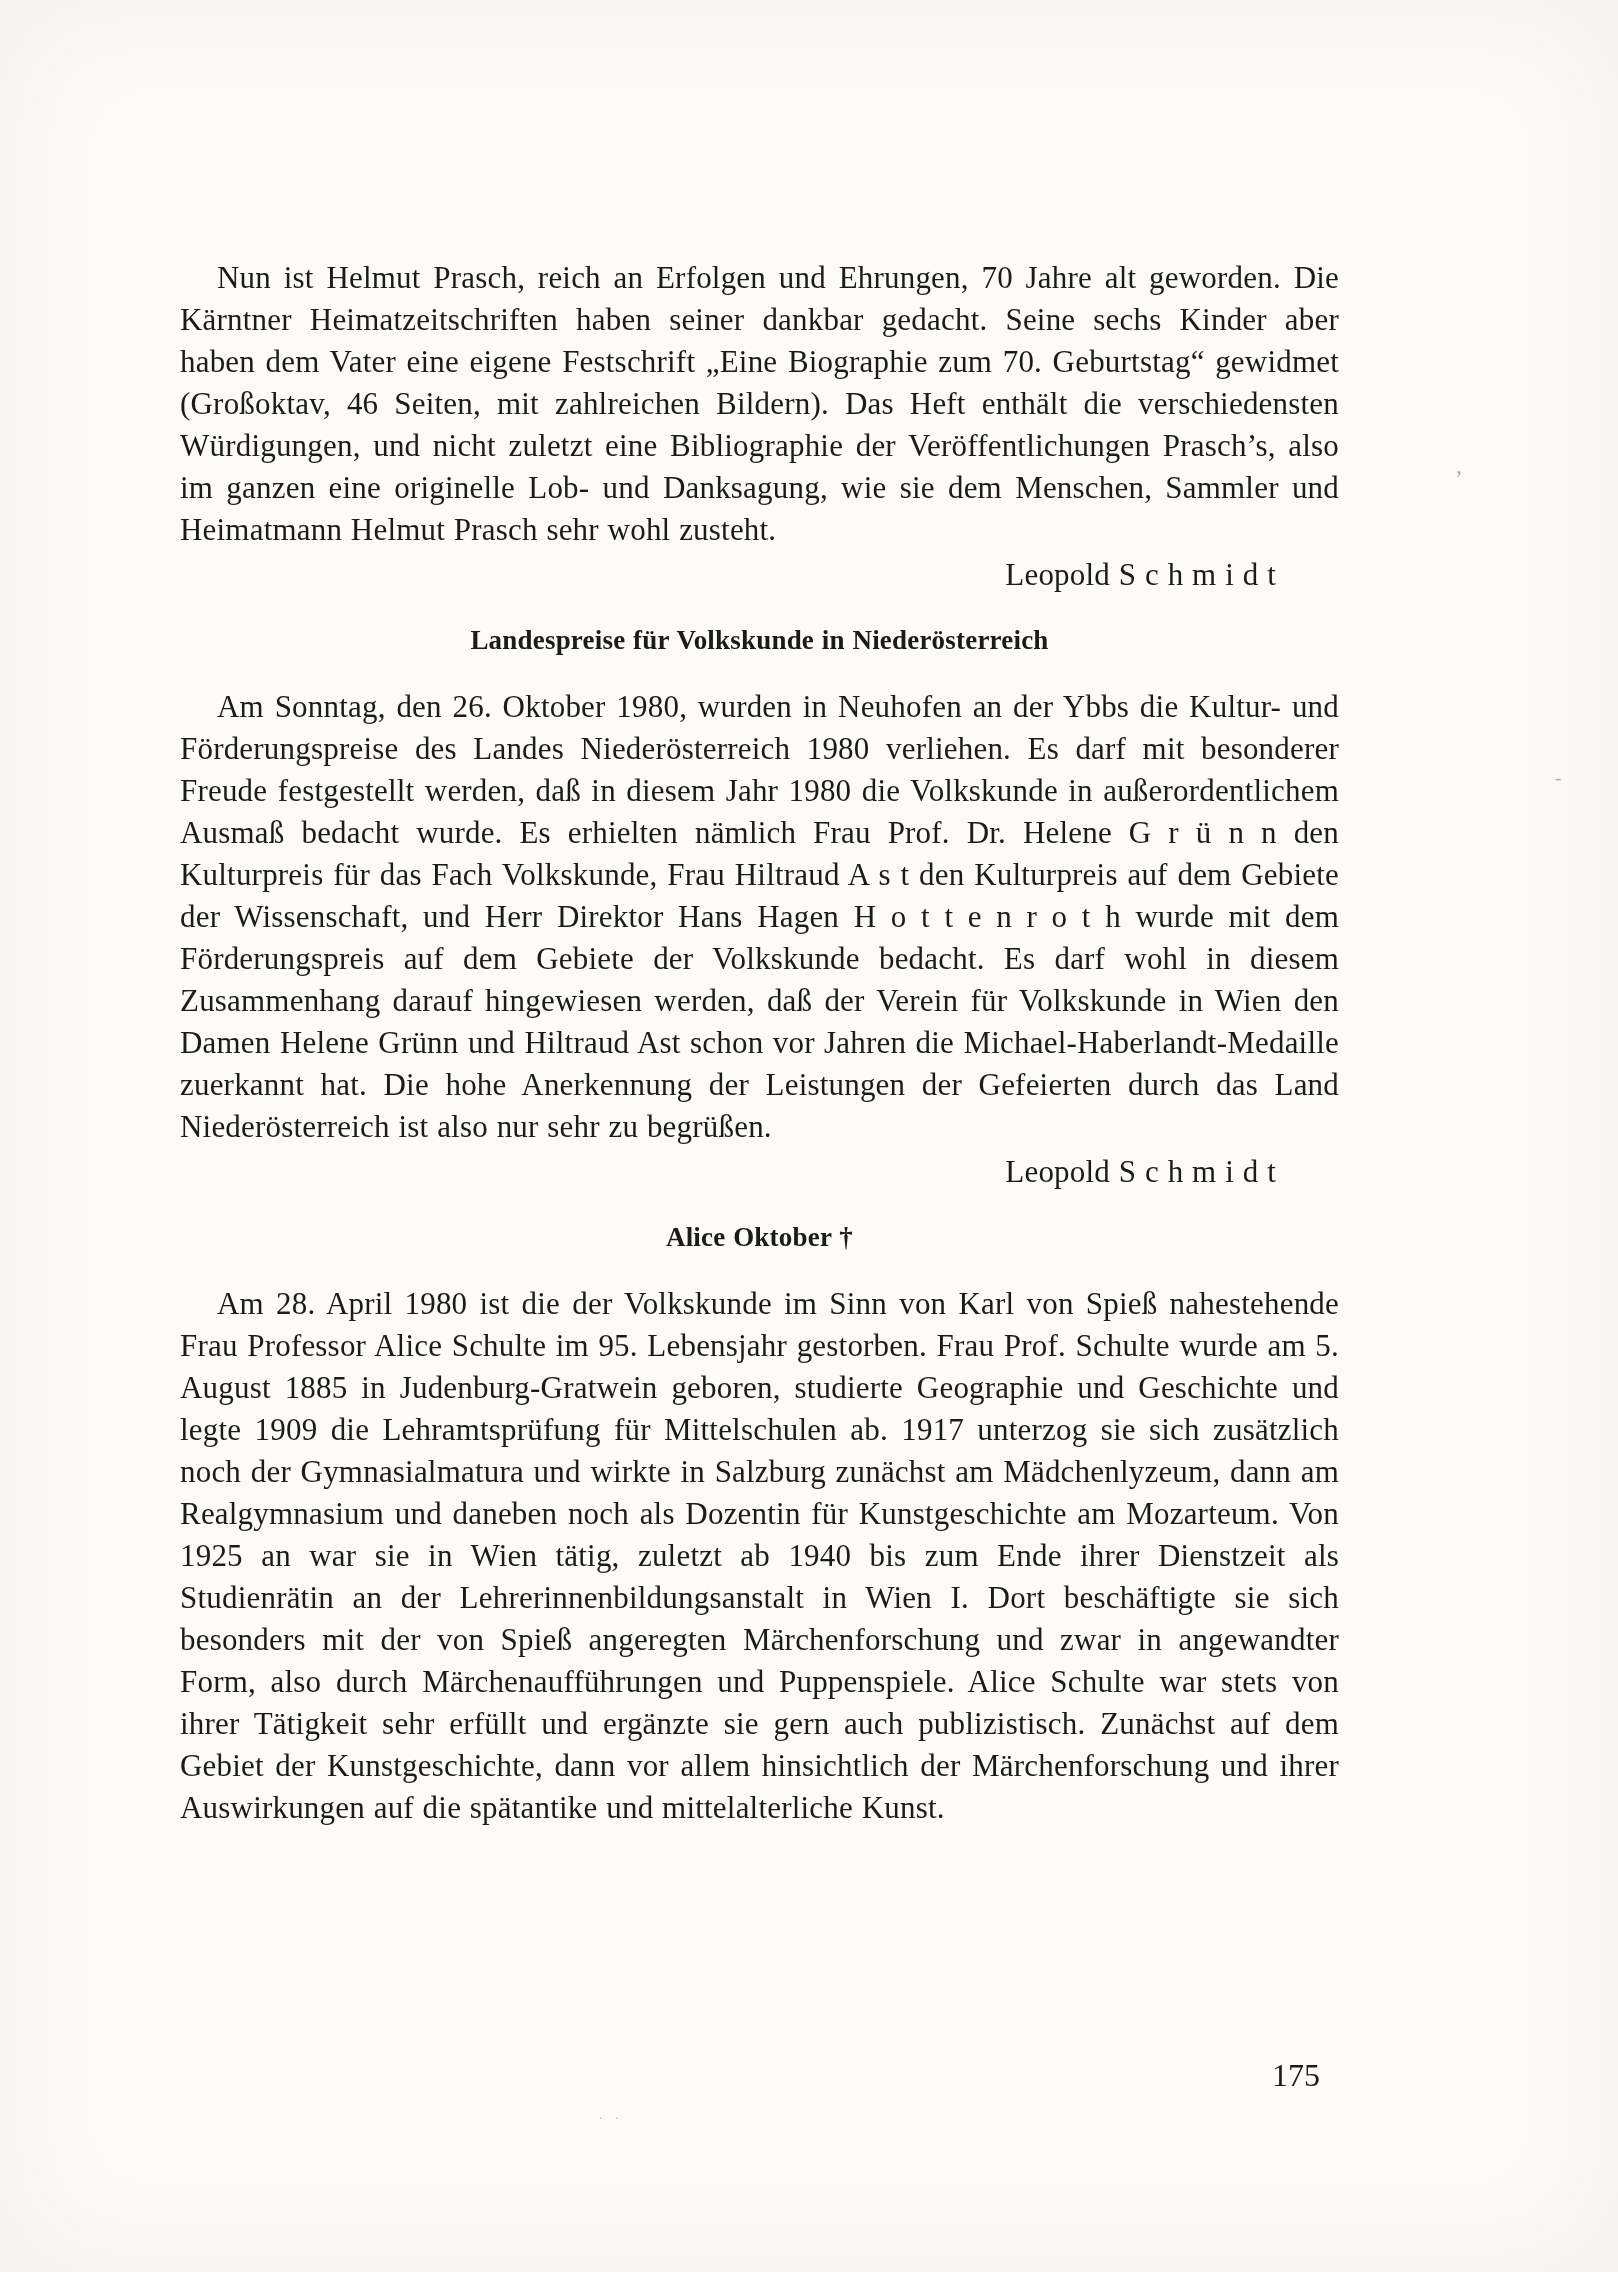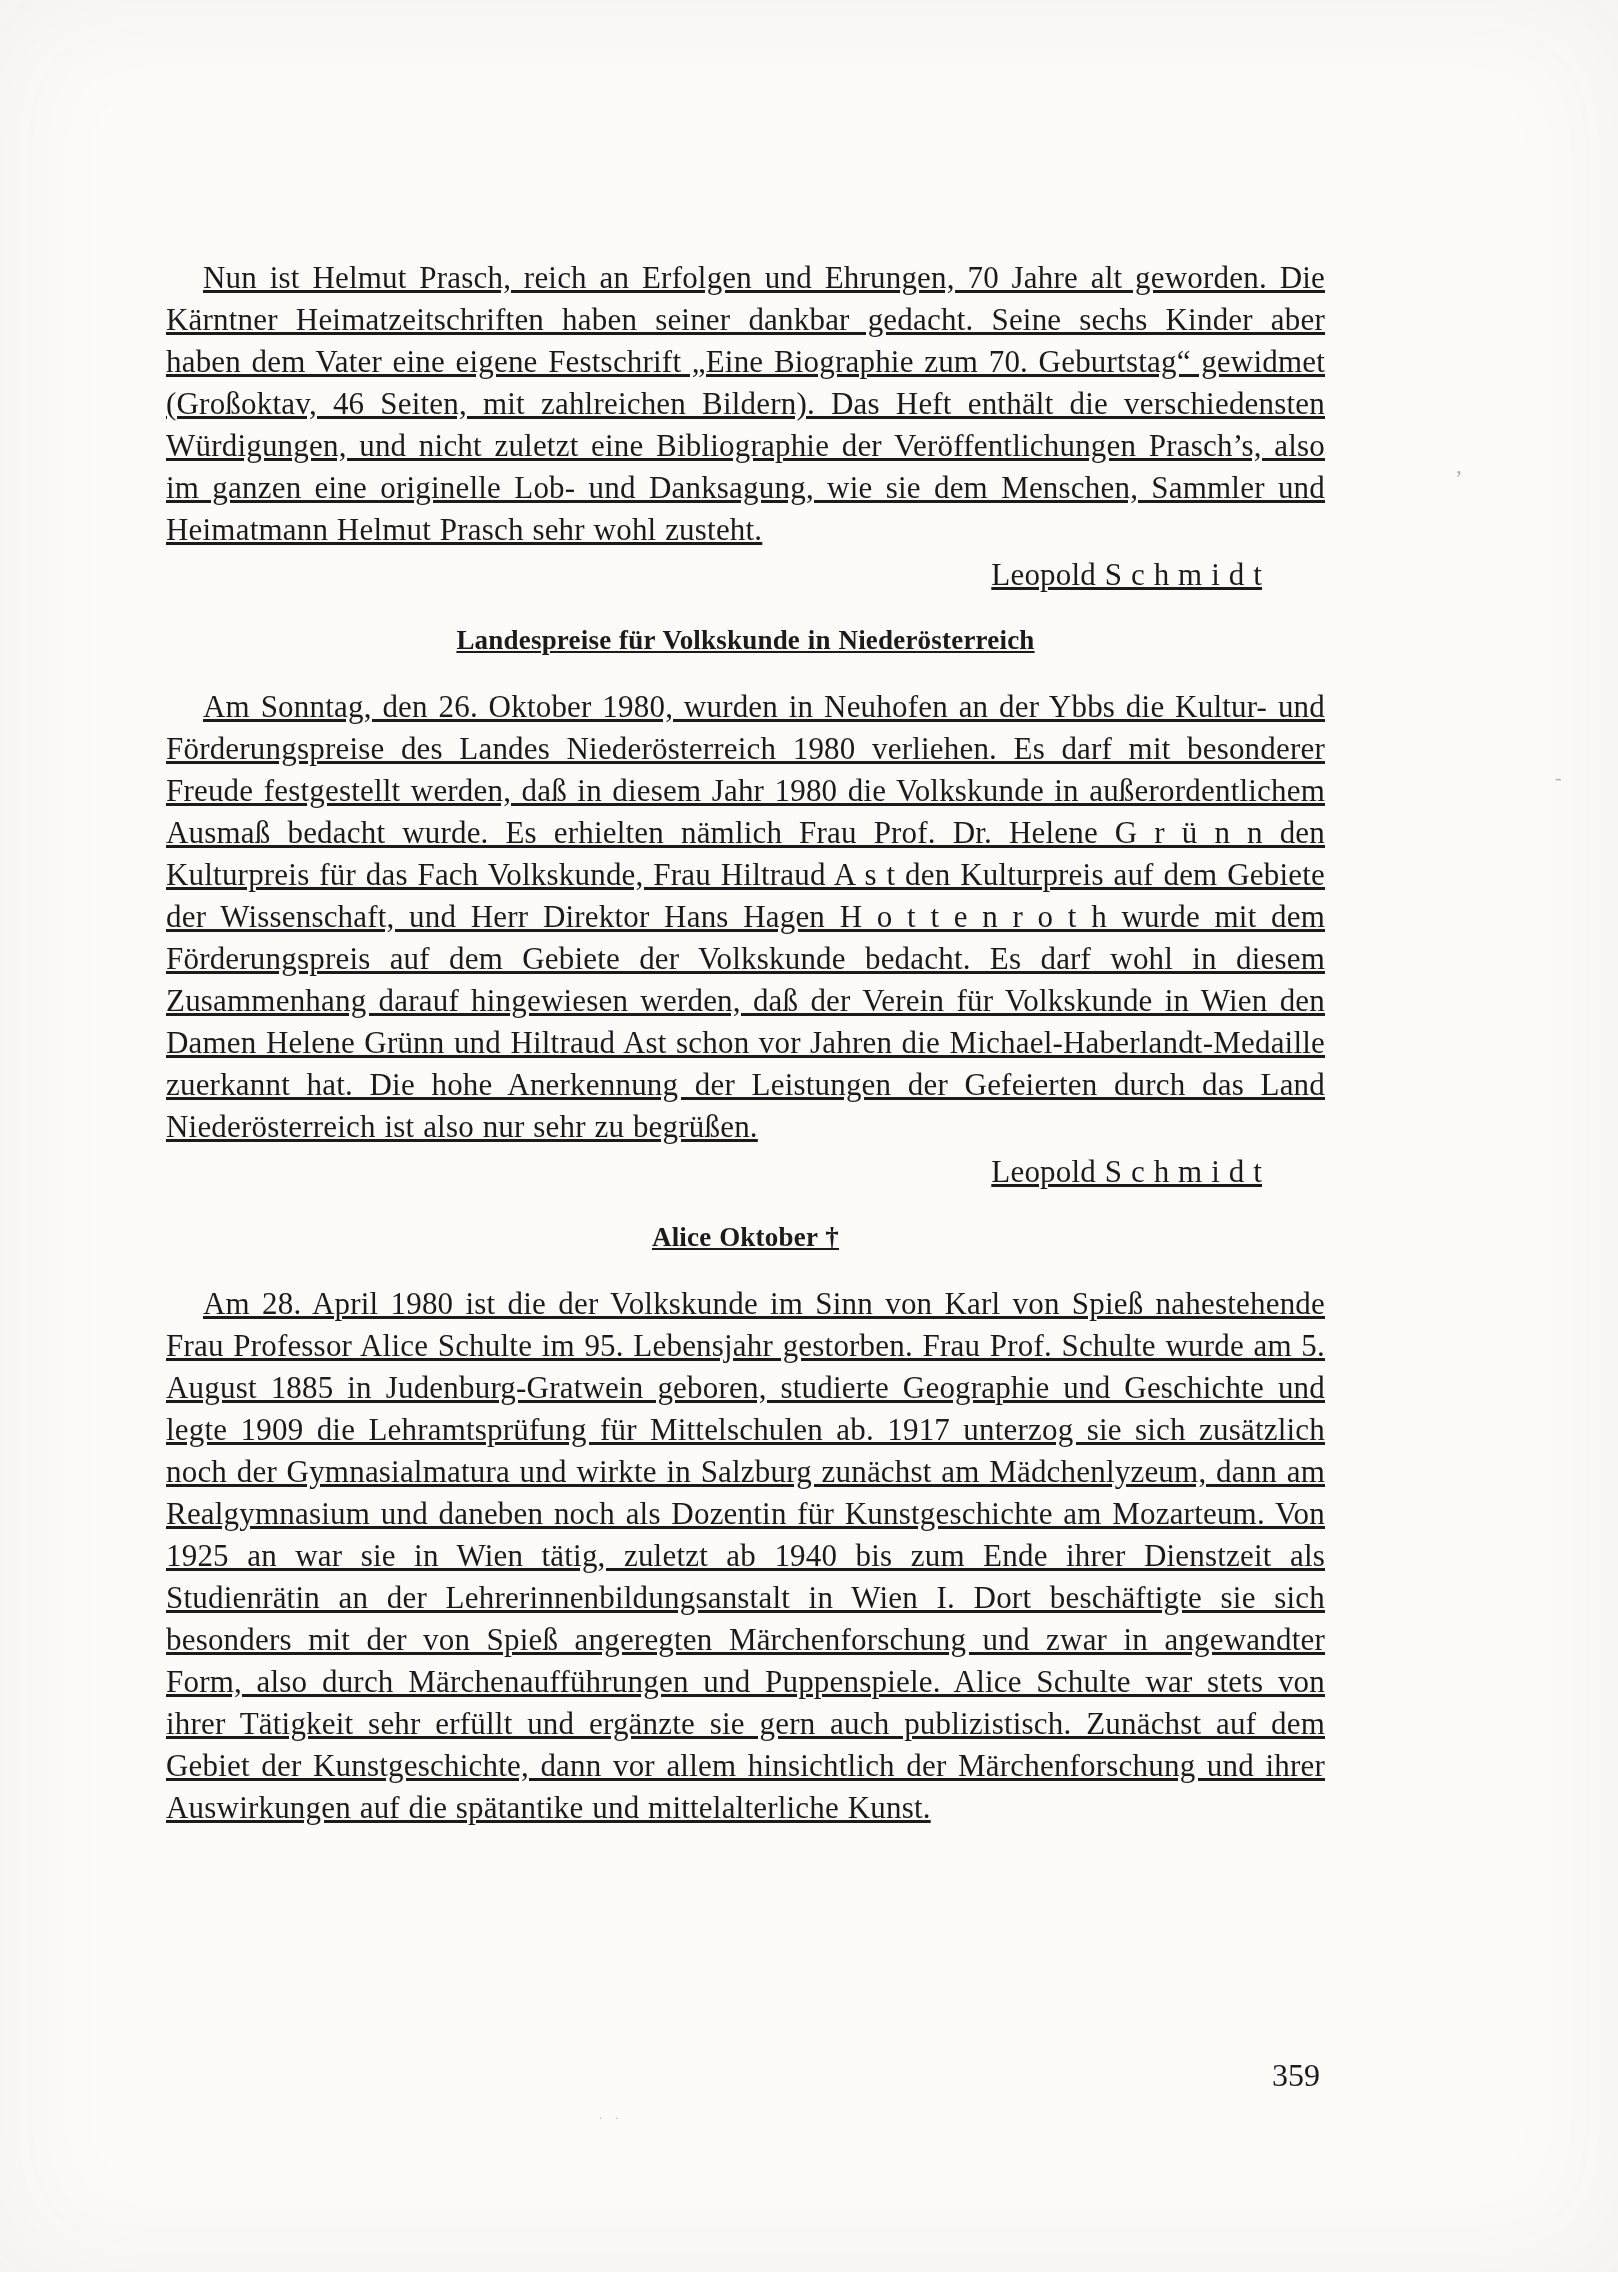--- a/index.html
+++ b/index.html
@@ -15,30 +15,29 @@
     height: 2273px;
     margin: 0 auto;
     background: #fcfbf8;
     box-shadow: inset 0 0 129px rgba(60, 55, 40, 0.05);
     overflow: hidden;
     color: #1b1b1b;
   }
 
   .content {
     position: absolute;
-    left: 166px;
+    left: 180px;
     top: 257px;
     width: 1159px;
     font-size: 31px;
     line-height: 42px;
     letter-spacing: 0.2px;
     word-spacing: 0.8px;
     text-align: justify;
     hyphens: auto;
-    text-decoration: underline;
     -webkit-hyphens: auto;
   }
 
   .para {
     margin: 0;
     text-indent: 37px;
   }
 
   .signature {
     margin: 3.2px 0 0 0;
@@ -93,20 +92,20 @@
     <p class="para">Am Sonntag, den 26. Oktober 1980, wurden in Neuhofen an der Ybbs die Kultur- und Förderungspreise des Landes Niederösterreich 1980 verliehen. Es darf mit besonderer Freude festgestellt werden, daß in diesem Jahr 1980 die Volkskunde in außerordentlichem Ausmaß bedacht wurde. Es erhielten nämlich Frau Prof. Dr. Helene G r ü n n den Kulturpreis für das Fach Volkskunde, Frau Hiltraud A s t den Kulturpreis auf dem Gebiete der Wissenschaft, und Herr Direktor Hans Hagen H o t t e n r o t h wurde mit dem Förderungspreis auf dem Gebiete der Volkskunde bedacht. Es darf wohl in diesem Zusammenhang darauf hingewiesen werden, daß der Verein für Volkskunde in Wien den Damen Helene Grünn und Hiltraud Ast schon vor Jahren die Michael-Haberlandt-Medaille zuerkannt hat. Die hohe Anerkennung der Leistungen der Gefeierten durch das Land Niederösterreich ist also nur sehr zu begrüßen.</p>
 
     <p class="signature">Leopold S c h m i d t</p>
 
     <h2 class="heading">Alice Oktober †</h2>
 
     <p class="para">Am 28. April 1980 ist die der Volkskunde im Sinn von Karl von Spieß nahestehende Frau Professor Alice Schulte im 95. Lebensjahr gestorben. Frau Prof. Schulte wurde am 5. August 1885 in Judenburg-Gratwein geboren, studierte Geographie und Geschichte und legte 1909 die Lehramtsprüfung für Mittelschulen ab. 1917 unterzog sie sich zusätzlich noch der Gymnasialmatura und wirkte in Salzburg zunächst am Mädchenlyzeum, dann am Realgymnasium und daneben noch als Dozentin für Kunstgeschichte am Mozarteum. Von 1925 an war sie in Wien tätig, zuletzt ab 1940 bis zum Ende ihrer Dienstzeit als Studienrätin an der Lehrerinnenbildungsanstalt in Wien I. Dort beschäftigte sie sich besonders mit der von Spieß angeregten Märchenforschung und zwar in angewandter Form, also durch Märchenaufführungen und Puppenspiele. Alice Schulte war stets von ihrer Tätigkeit sehr erfüllt und ergänzte sie gern auch publizistisch. Zunächst auf dem Gebiet der Kunstgeschichte, dann vor allem hinsichtlich der Märchenforschung und ihrer Auswirkungen auf die spätantike und mittelalterliche Kunst.</p>
 
   </div>
 
-  <div class="page-number">359</div>
+  <div class="page-number">175</div>
 
   <span class="speck speck-1">’</span>
   <span class="speck speck-2">-</span>
   <span class="speck speck-3">. .</span>
 
 </div>
 
 
 </body></html>

